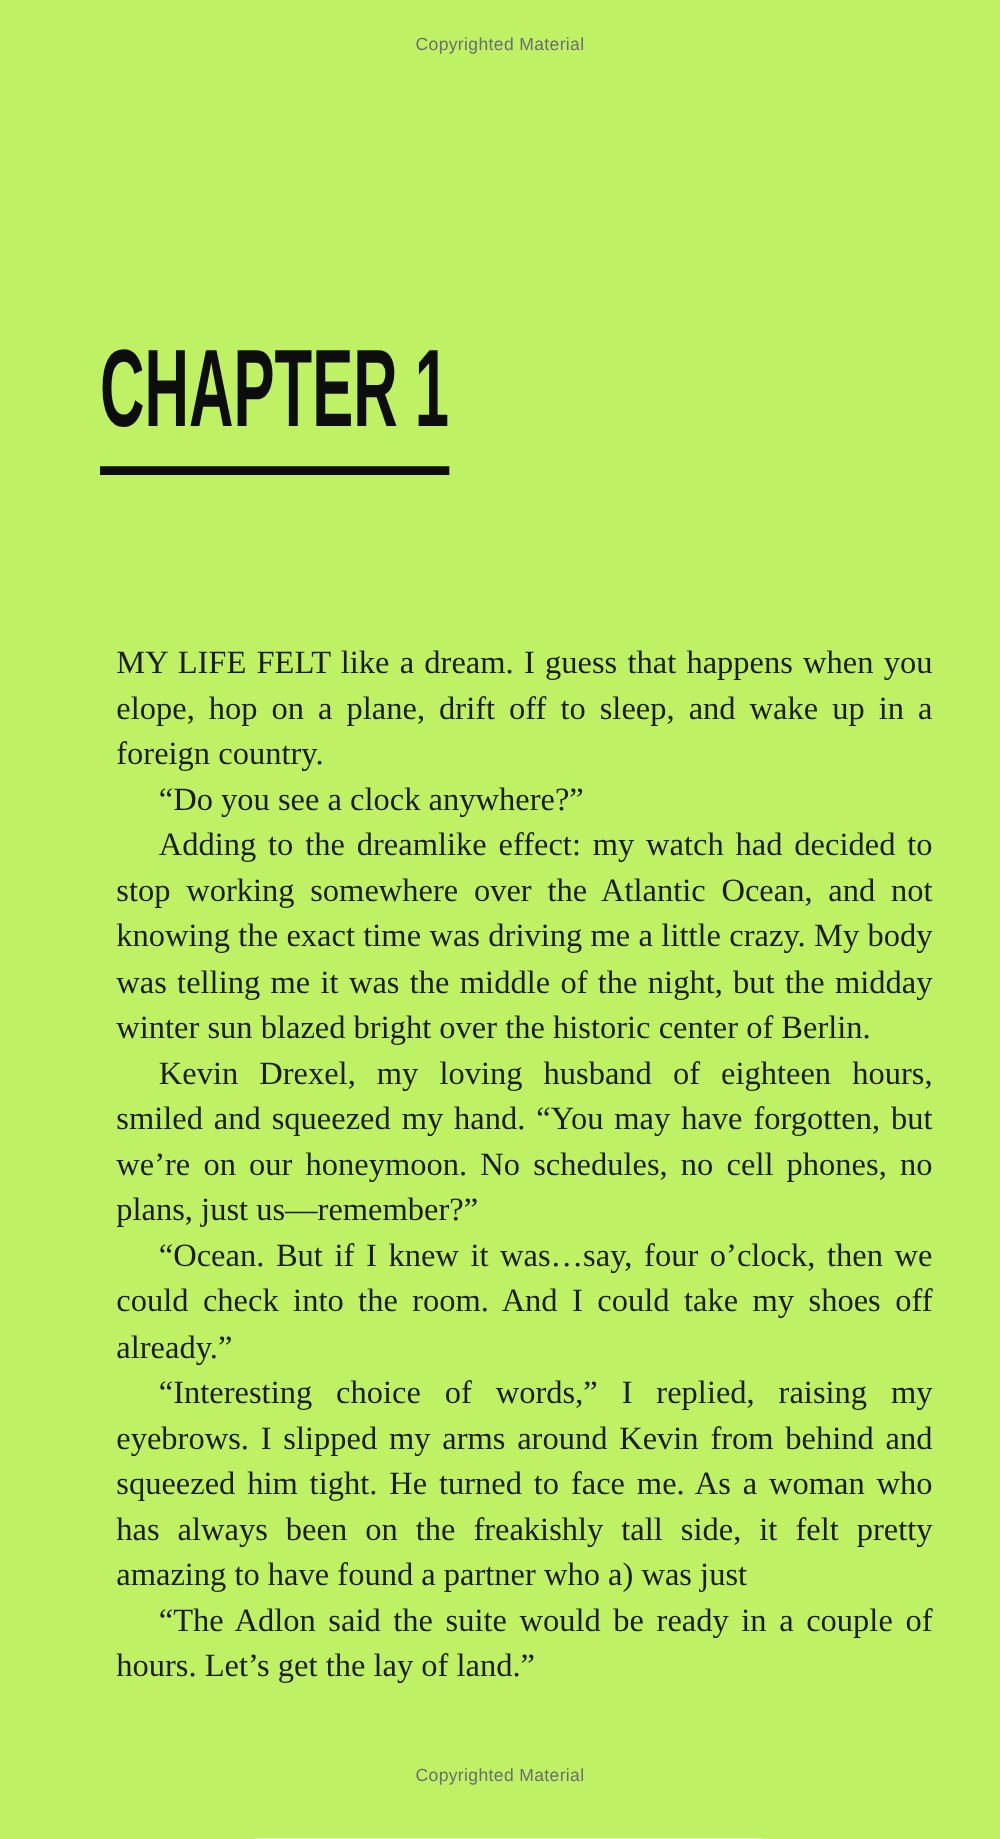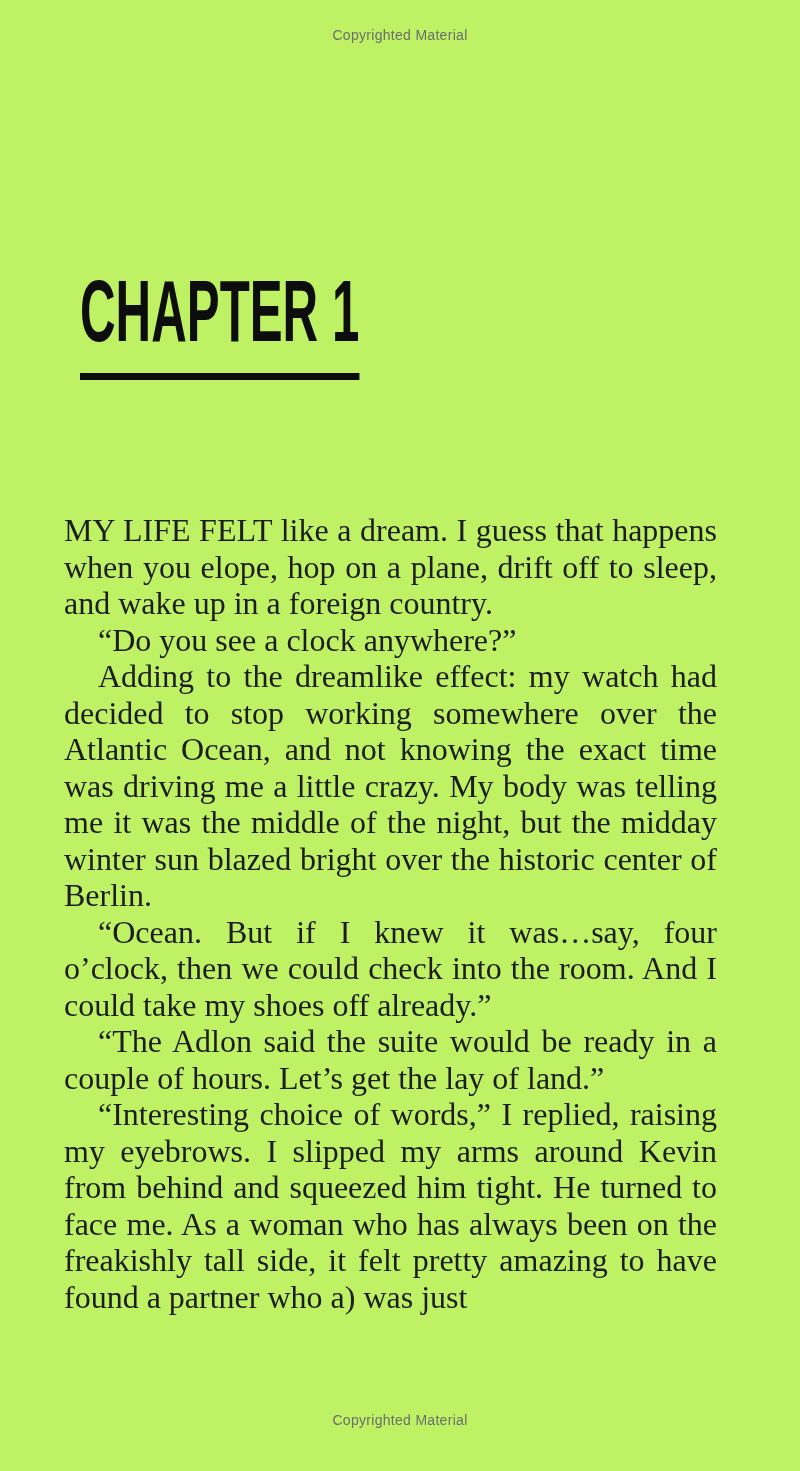--- a/index.html
+++ b/index.html
@@ -45,24 +45,24 @@
     color: #0d0d0d;
     white-space: nowrap;
     padding-bottom: 18px;
     border-bottom: 7px solid #0d0d0d;
     transform: scaleX(0.56);
     transform-origin: left top;
   }
 
   .body-text {
     position: absolute;
-    left: 64px;
+    left: 93px;
     top: 512px;
     width: 653px;
-    font-size: 32px;
+    font-size: 26px;
     line-height: 36.5px;
     text-align: justify;
     hyphens: auto;
     -webkit-hyphens: auto;
   }
   .body-text p {
     margin: 0;
     padding: 0;
     text-indent: 34px;
   }
@@ -78,20 +78,21 @@
   <div class="copyright-notice copyright-top">Copyrighted Material</div>
 
   <div class="chapter-heading-wrap">
     <span class="chapter-title">CHAPTER 1</span>
   </div>
 
   <div class="body-text">
       <p class="first">MY LIFE FELT like a dream. I guess that happens when you elope, hop on a plane, drift off to sleep, and wake up in a foreign country.</p>
       <p>“Do you see a clock anywhere?”</p>
       <p>Adding to the dreamlike effect: my watch had decided to stop working somewhere over the Atlantic Ocean, and not knowing the exact time was driving me a little crazy. My body was telling me it was the middle of the night, but the midday winter sun blazed bright over the historic center of Berlin.</p>
+      <p>Kevin Drexel, my loving husband of eighteen hours, smiled and squeezed my hand. “You may have forgotten, but we’re on our honeymoon. No schedules, no cell phones, no plans, just us—remember?”</p>
       <p>“Ocean. But if I knew it was…say, four o’clock, then we could check into the room. And I could take my shoes off already.”</p>
+      <p>“Interesting choice of words,” I replied, raising my eyebrows. I slipped my arms around Kevin from behind and squeezed him tight. He turned to face me. As a woman who has always been on the freakishly tall side, it felt pretty amazing to have found a partner who a) was just</p>
       <p>“The Adlon said the suite would be ready in a couple of hours. Let’s get the lay of land.”</p>
-      <p>“Interesting choice of words,” I replied, raising my eyebrows. I slipped my arms around Kevin from behind and squeezed him tight. He turned to face me. As a woman who has always been on the freakishly tall side, it felt pretty amazing to have found a partner who a) was just</p>
     </div>
 
   <div class="copyright-notice copyright-bottom">Copyrighted Material</div>
 
 </div>
 
 </body></html>

